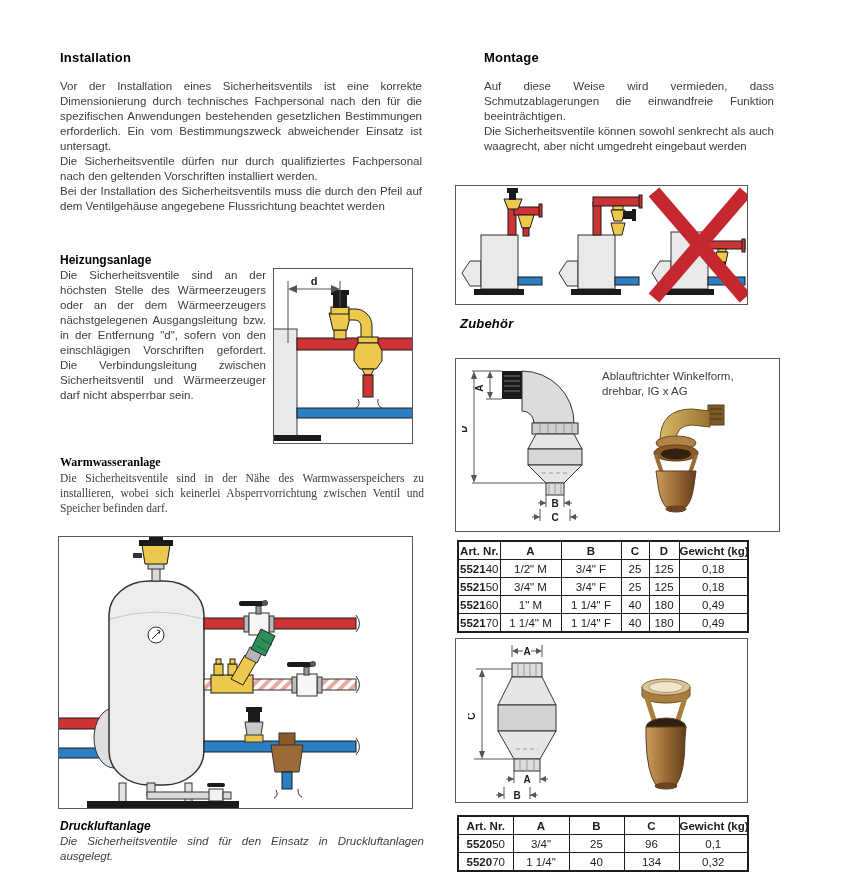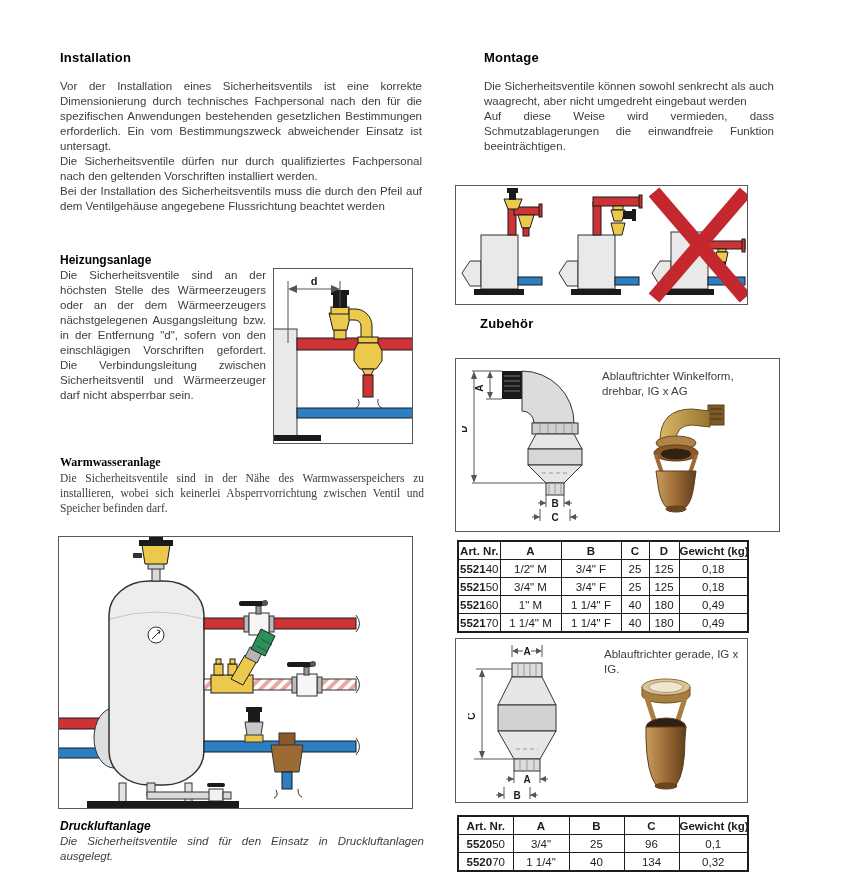--- a/index.html
+++ b/index.html
@@ -159,22 +159,22 @@
     </svg>
   </div>
 
   <div class="sec" style="left:60px;top:819px;width:364px;font-style:italic;">
     <div class="h-sub">Druckluftanlage</div>
     <p class="body">Die Sicherheitsventile sind für den Einsatz in Druckluftanlagen ausgelegt.</p>
   </div>
 
   <div class="sec" style="left:484px;top:50px;width:290px;">
     <div class="h-main">Montage</div>
+    <p class="body">Auf diese Weise wird vermieden, dass Schmutzablagerungen die einwandfreie Funktion beeinträchtigen.</p>
     <p class="body">Die Sicherheitsventile können sowohl senkrecht als auch waagrecht, aber nicht umgedreht eingebaut werden</p>
-    <p class="body">Auf diese Weise wird vermieden, dass Schmutzablagerungen die einwandfreie Funktion beeinträchtigen.</p>
   </div>
 
   <div class="figbox" style="left:455px;top:185px;width:293px;height:120px;">
     <svg viewBox="0 0 291 118">
       <g>
         <polygon points="25,75 25,100 14,100 6,87 14,75" fill="#e9e9e9" stroke="#333"></polygon>
         <rect x="25" y="49" width="37" height="54" fill="#e9e9e9" stroke="#333"></rect>
         <rect x="18" y="103" width="50" height="6" fill="#1a1a1a"></rect>
         <rect x="62" y="91" width="24" height="8" fill="#2b7fc2" stroke="#1a1a1a"></rect>
         <rect x="52" y="22" width="8" height="27" fill="#cd3234" stroke="#1a1a1a"></rect>
@@ -211,21 +211,21 @@
         <rect x="73" y="76" width="7" height="8" fill="#1a1a1a"></rect>
         <rect x="71" y="84" width="11" height="4" fill="#1a1a1a"></rect>
         <rect x="62" y="91" width="37" height="8" fill="#2b7fc2" stroke="#1a1a1a"></rect>
       </g>
       <g>
         <path d="M198,6 L289,112 M289,6 L198,112" stroke="#c4272e" stroke-width="14" fill="none"></path>
       </g>
     </svg>
   </div>
 
-  <div class="sec" style="left:480px;top:316px;width:290px;">
+  <div class="sec" style="left:460px;top:316px;width:290px;font-style:italic;">
     <div class="h-main">Zubehör</div>
   </div>
 
   <div class="figbox" style="left:455px;top:358px;width:325px;height:174px;">
     <div class="caption" style="left:146px;top:10px;width:142px;">Ablauftrichter Winkelform, drehbar, IG x AG</div>
     <svg class="abs" style="left:6px;top:6px;width:132px;height:160px;" viewBox="0 0 132 160">
       <g>
         <rect x="40" y="6" width="20" height="28" fill="#1a1a1a"></rect>
         <path d="M42,11 h16 M42,16 h16 M42,21 h16 M42,26 h16" stroke="#777" fill="none"></path>
         <path d="M60,6 a52,52 0 0 1 52,52 l-40,0 a12,12 0 0 0 -12,-12 z" fill="#dcdcdc" stroke="#333"></path>
@@ -342,21 +342,20 @@
         <td>1 1/4" M</td>
         <td>1 1/4" F</td>
         <td>40</td>
         <td>180</td>
         <td>0,49</td>
       </tr>
     </tbody>
   </table>
 
   <div class="figbox" style="left:455px;top:638px;width:293px;height:165px;">
-    <div class="caption" style="left:148px;top:8px;width:140px;">Ablauftrichter gerade, IG x IG.</div>
     <svg class="abs" style="left:12px;top:4px;width:132px;height:158px;" viewBox="0 0 132 158">
       <g>
         <path d="M44,2 v12 M74,2 v12" stroke="#555" fill="none"></path>
         <path d="M50,8 h5 M63,8 h5" stroke="#555" fill="none"></path>
         <polygon points="44,8 50,5 50,11" fill="#555"></polygon>
         <polygon points="74,8 68,5 68,11" fill="#555"></polygon>
         <text x="59" y="12" text-anchor="middle" class="dimlabel">A</text>
       </g>
       <g>
         <rect x="44" y="20" width="30" height="14" fill="#dcdcdc" stroke="#333"></rect>

